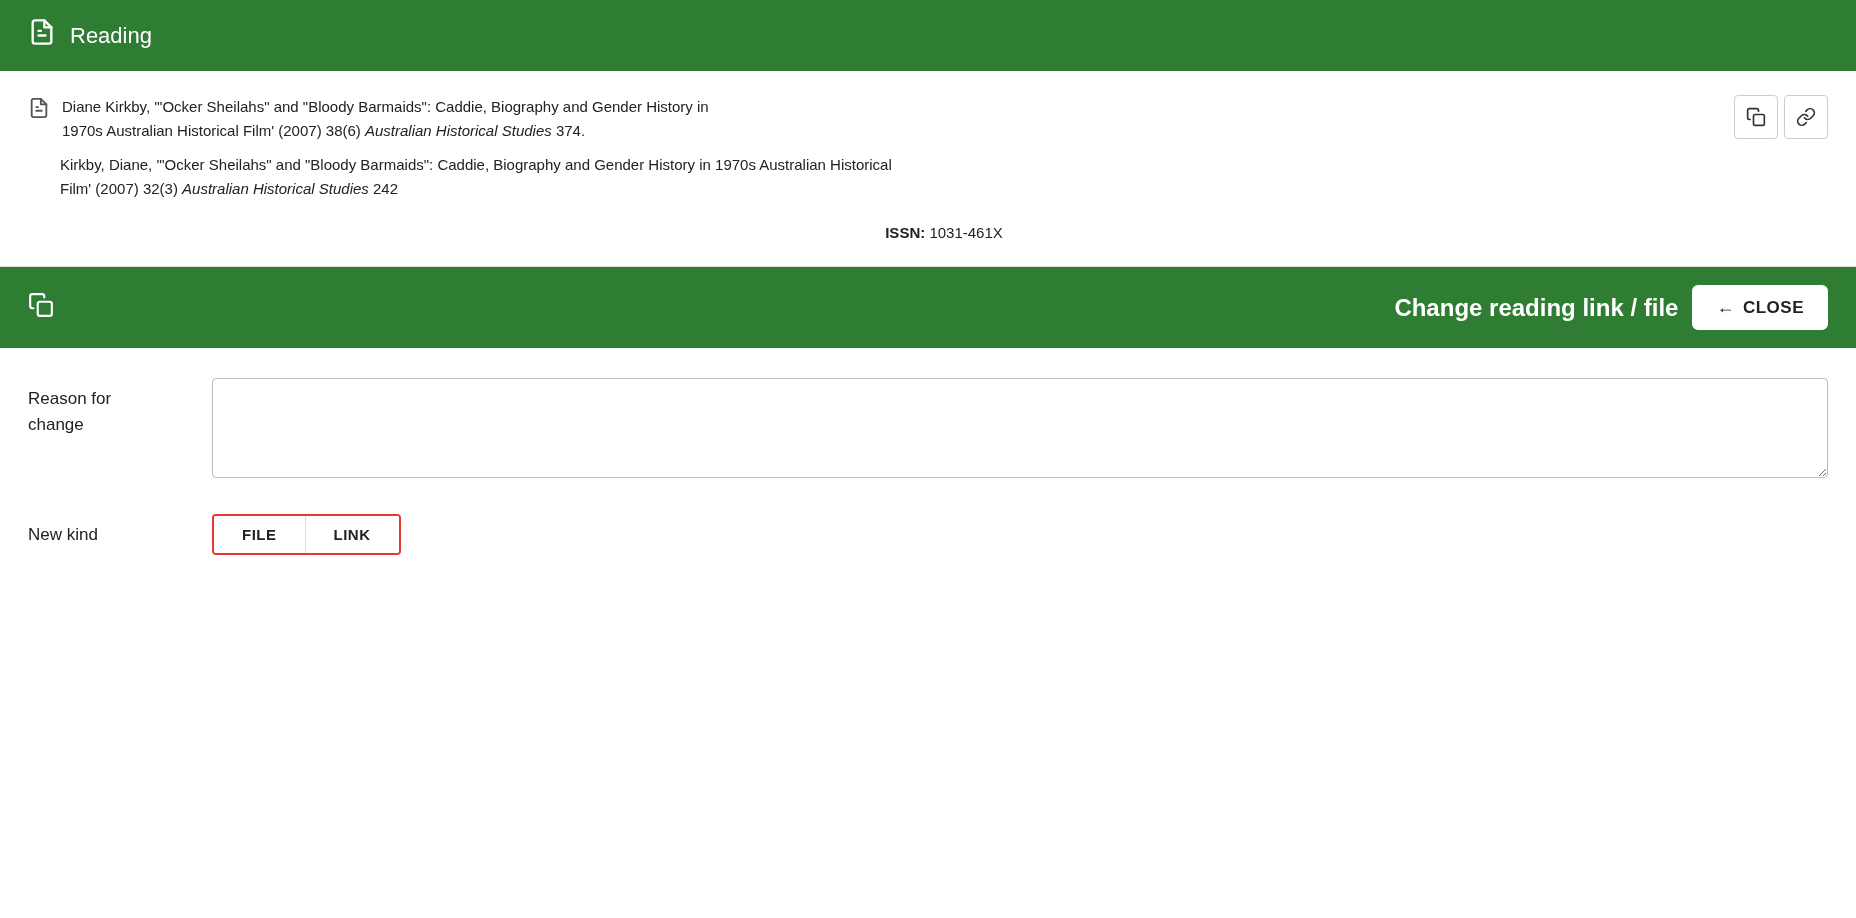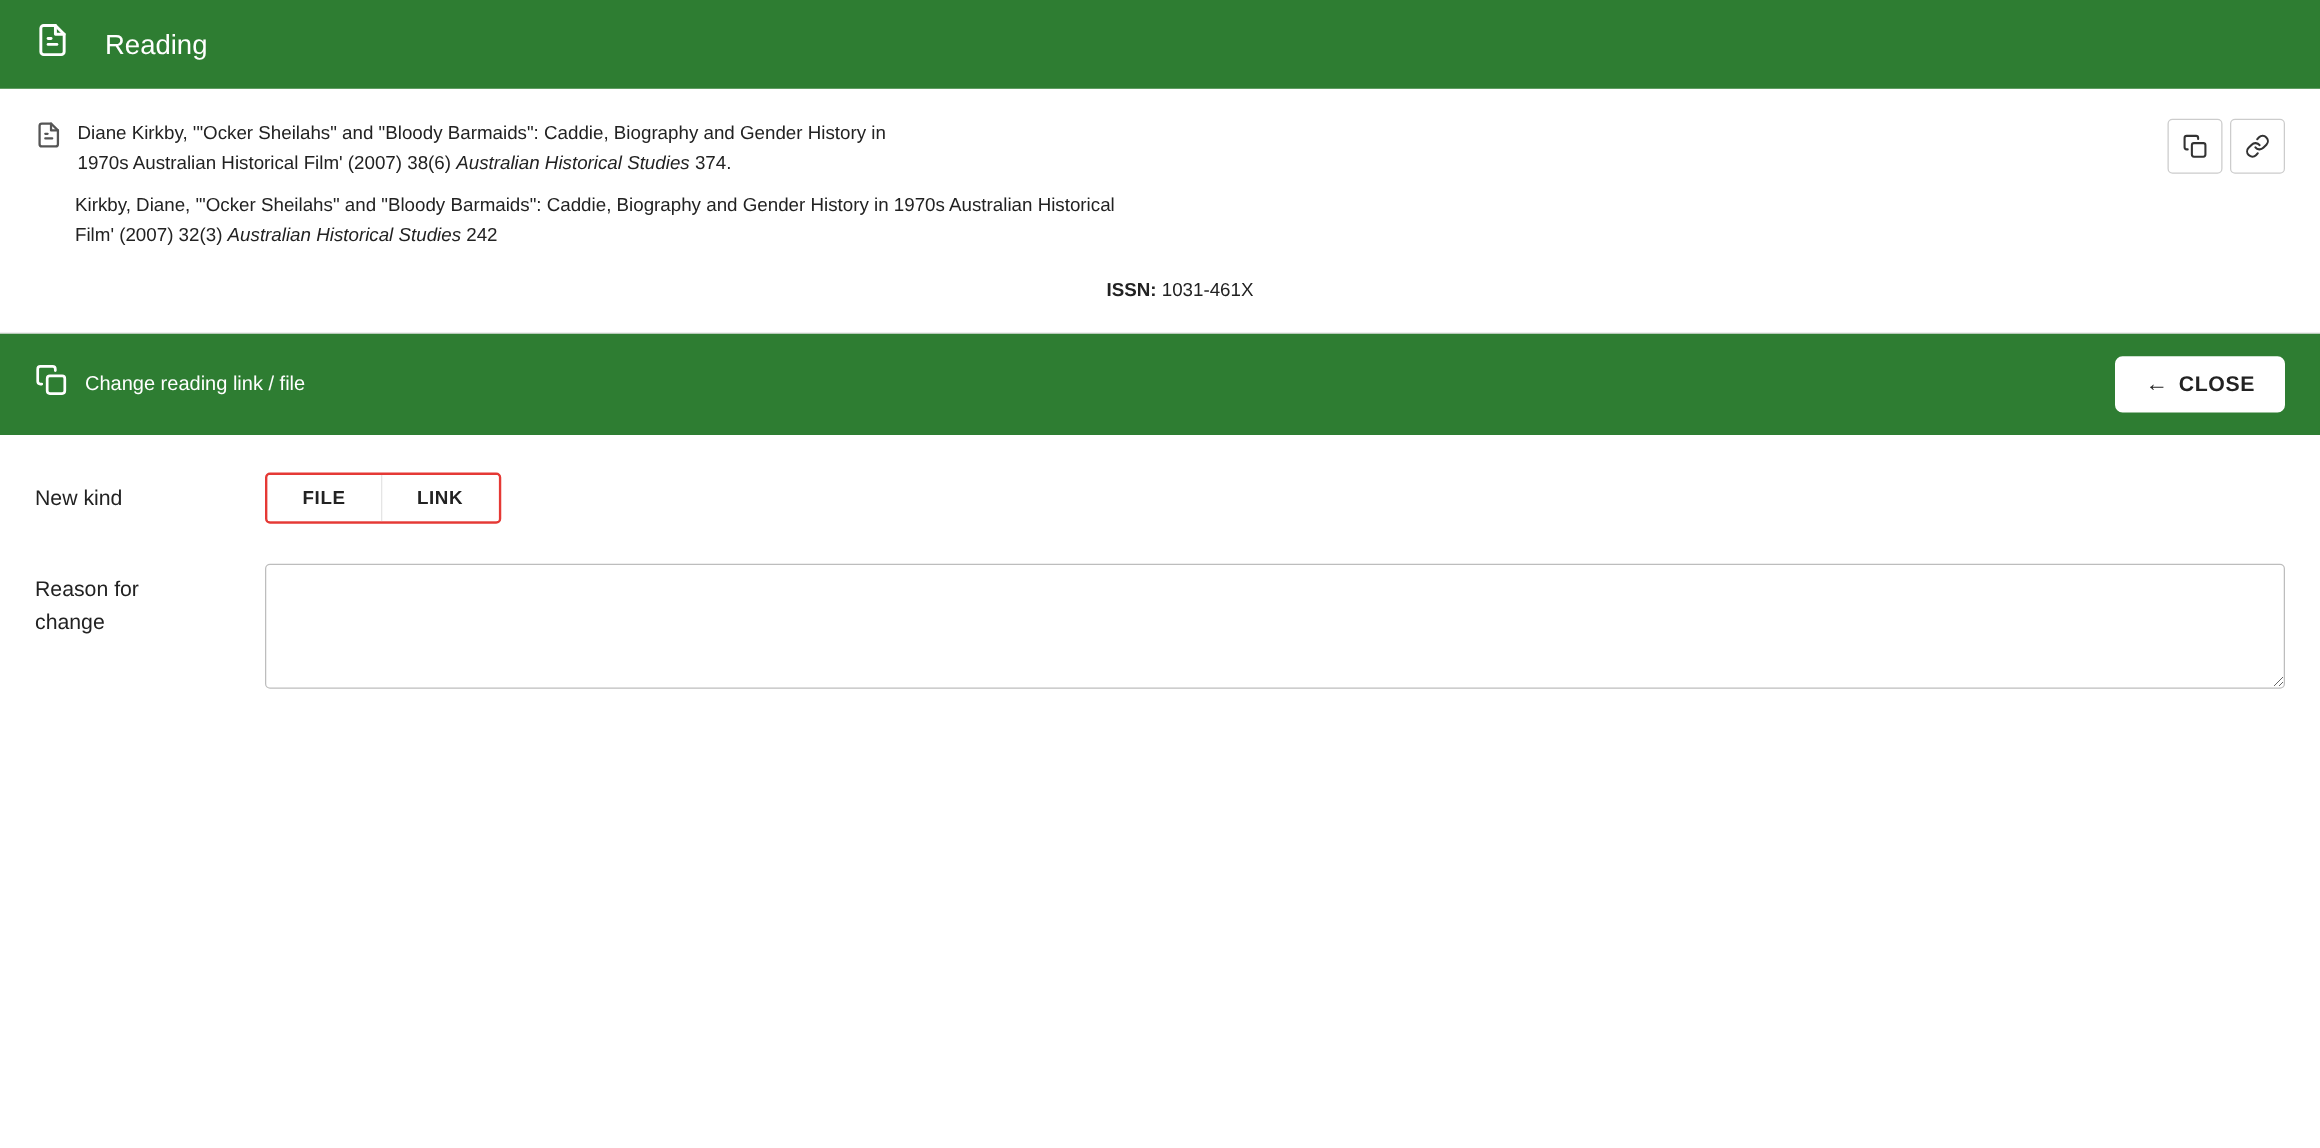--- a/index.html
+++ b/index.html
@@ -17,21 +17,21 @@
       padding: 0;
     }
 
     
     .reading-header {
       background: #2e7d32;
       color: #fff;
       padding: 18px 28px;
       display: flex;
       align-items: center;
-      gap: 28px;
+      gap: 14px;
     }
     .reading-header-icon {
       font-size: 26px;
       color: #fff;
     }
     .reading-header-title {
       font-size: 22px;
       font-weight: 500;
       color: #fff;
     }
@@ -108,24 +108,25 @@
       display: flex;
       align-items: center;
       gap: 14px;
       margin-top: 0;
     }
     .change-header-icon {
       font-size: 24px;
       color: #fff;
     }
     .change-header-title {
-      font-size: 16px;
-      font-weight: 400;
+      font-size: 24px;
+      font-weight: 700;
       color: #fff;
       flex: 1;
+      text-align: right;
     }
     .close-btn {
       background: #fff;
       color: #222;
       border: 2px solid #fff;
       border-radius: 6px;
       padding: 10px 22px;
       font-size: 17px;
       font-weight: 600;
       cursor: pointer;
@@ -269,34 +270,34 @@
     <span class="change-header-title">Change reading link / file</span>
     <button class="close-btn">
       <span class="close-arrow">←</span>
       <span>CLOSE</span>
     </button>
   </div>
 
   <div class="form-section">
 
     <div class="form-row">
+      <div class="form-label">
+        <span>Reason for</span><br>
+        <span>change</span>
+      </div>
+      <div class="form-control reason-textarea-wrapper">
+        <textarea class="reason-textarea" placeholder="" style=""></textarea>
+      </div>
+    </div>
+
+    <div class="form-row">
       <div class="form-label">New kind</div>
       <div class="form-control">
         <div class="kind-buttons">
           <button class="kind-btn">FILE</button>
           <button class="kind-btn">LINK</button>
         </div>
       </div>
     </div>
 
-    <div class="form-row">
-      <div class="form-label">
-        <span>Reason for</span><br>
-        <span>change</span>
-      </div>
-      <div class="form-control reason-textarea-wrapper">
-        <textarea class="reason-textarea" placeholder="" style=""></textarea>
-      </div>
-    </div>
-
   </div>
 
 </div>
 
 </body></html>

